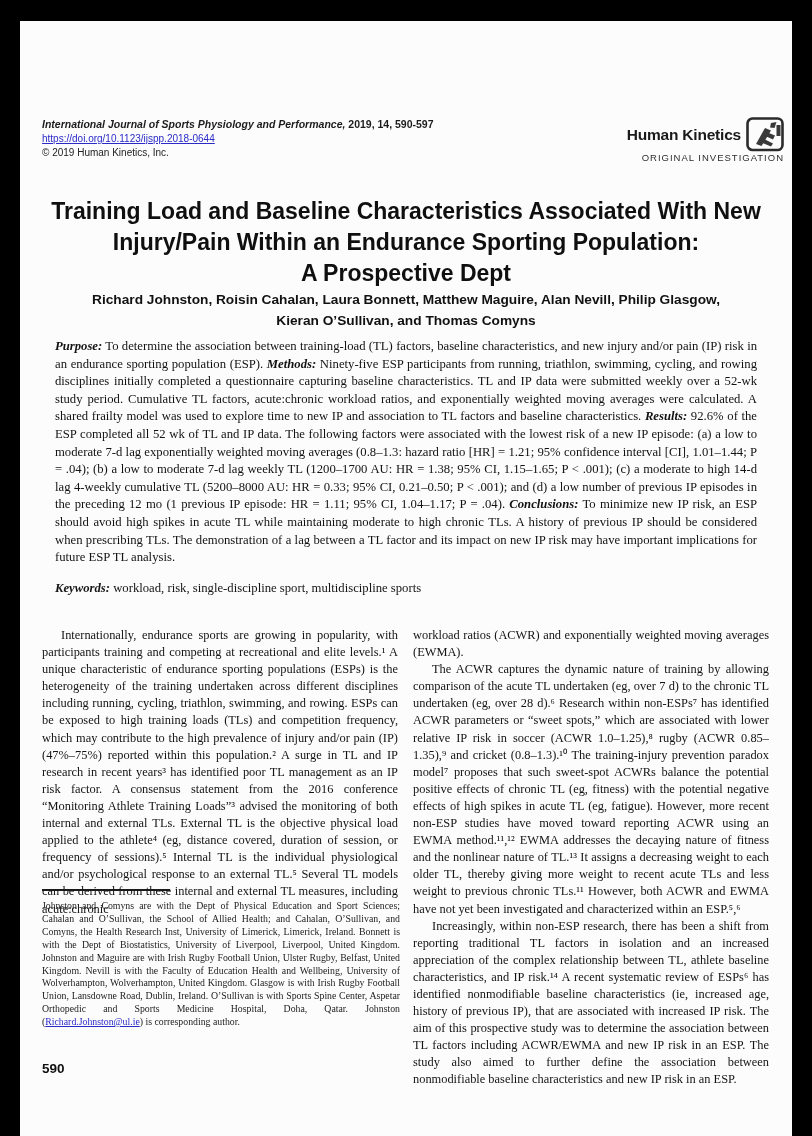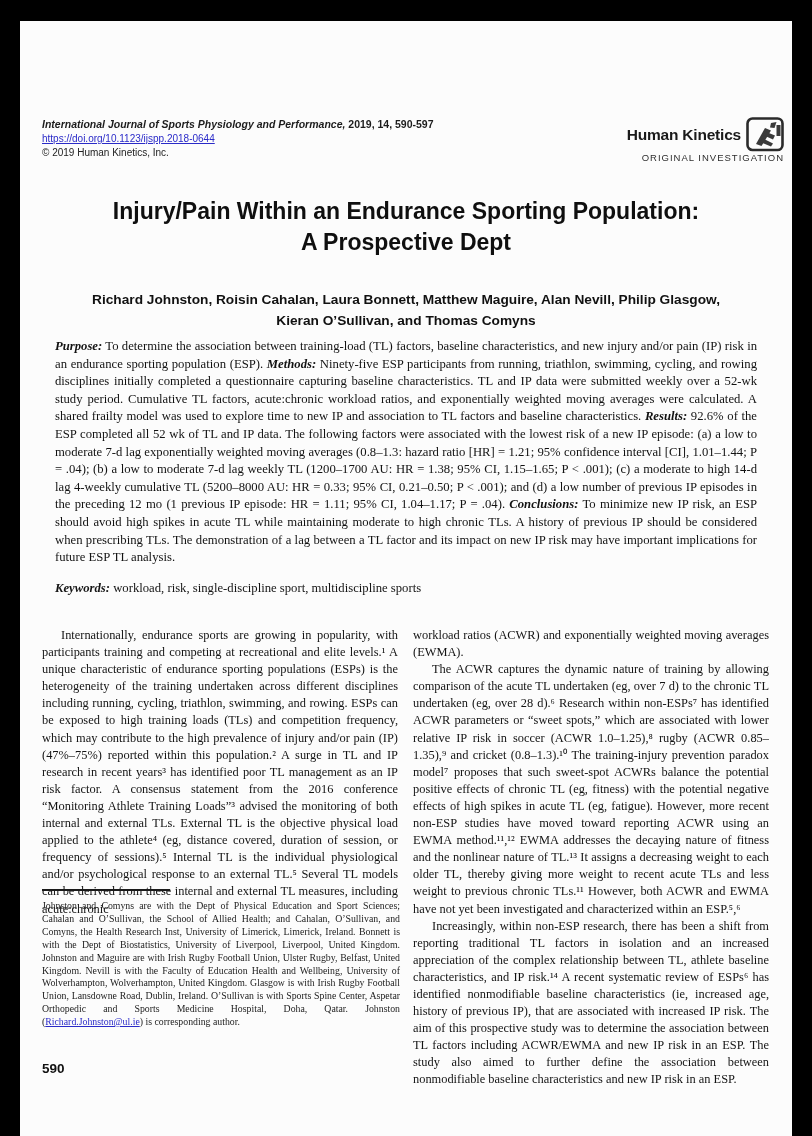--- a/index.html
+++ b/index.html
@@ -77,20 +77,21 @@
           <polygon points="10,27 19,11 25,13.5 15.5,29" fill="#3a3a3a"></polygon>
           <polygon points="18,14 29,18.5 27,22.5 17,18" fill="#3a3a3a"></polygon>
           <polygon points="16,21 27,26.5 25,29.5 14.5,25" fill="#3a3a3a"></polygon>
         </svg>
       </div>
       <div class="article-type">ORIGINAL INVESTIGATION</div>
     </div>
   </div>
 
   <div class="title">
+    <div>Training Load and Baseline Characteristics Associated With New</div>
     <div>Injury/Pain Within an Endurance Sporting Population:</div>
     <div>A Prospective Dept</div>
   </div>
 
   <div class="authors">
     <div>Richard Johnston, Roisin Cahalan, Laura Bonnett, Matthew Maguire, Alan Nevill, Philip Glasgow,</div>
     <div>Kieran O’Sullivan, and Thomas Comyns</div>
   </div>
 
   <div class="abstract-block">

